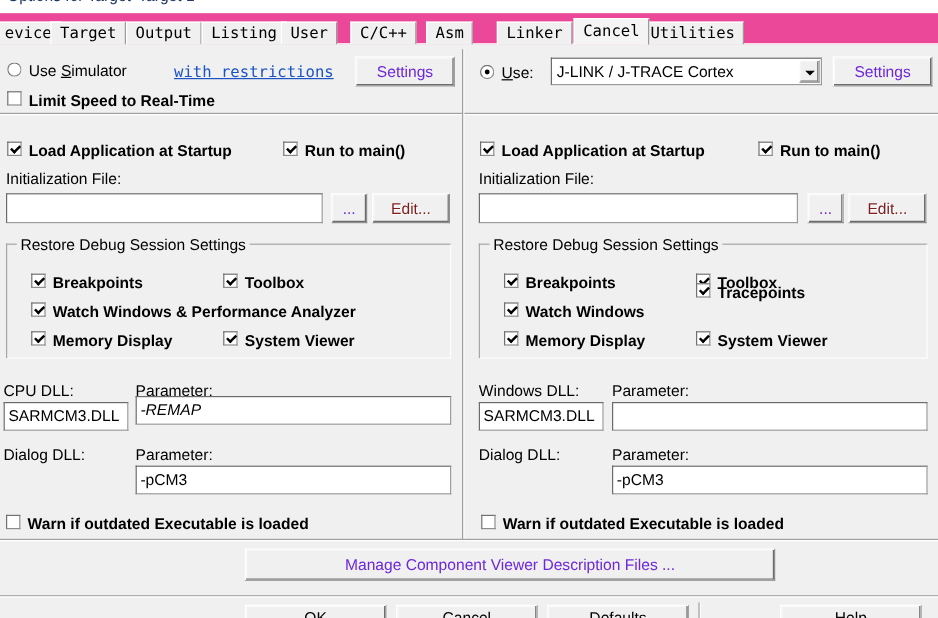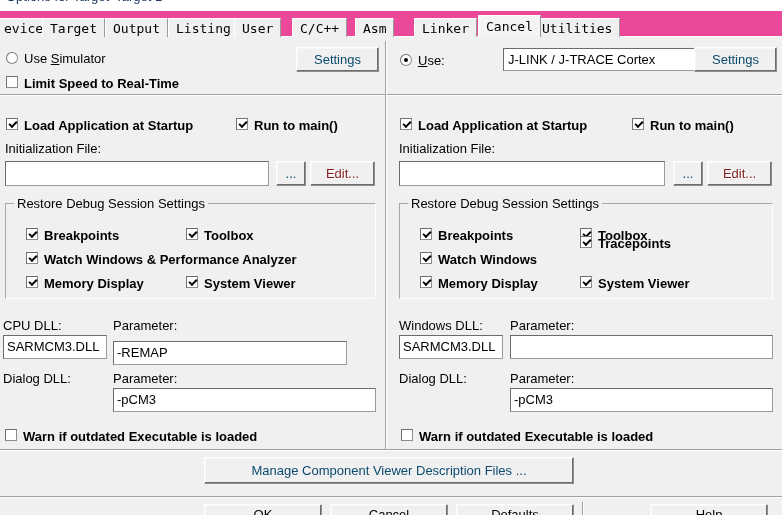--- a/index.html
+++ b/index.html
@@ -193,38 +193,37 @@
   .btn {
     position: absolute;
     box-sizing: border-box;
     background: #f0f0f0;
     border: 1px solid #8e8e8e;
     border-top-color: #ffffff;
     border-left-color: #ffffff;
     box-shadow: inset -1px -1px 0 #6d6d6d, inset 1px 1px 0 #f7f7f7;
     text-align: center;
     font-size: 13px;
-    color: #0c4a6e;
+    color: #6d28d9;
     white-space: nowrap;
     overflow: hidden;
   }
   .btn.disabled { color: #7f1d1d; text-shadow: 1px 1px 0 #ffffff; }
 
   .combo {
     position: absolute;
     box-sizing: border-box;
     background: #ffffff;
     border: 1px solid #9b9b9b;
     border-top-color: #6b6b6b;
     border-left-color: #6b6b6b;
     font-size: 13px;
     color: #000000;
     white-space: nowrap;
     overflow: hidden;
-    margin-left: 44px;
   }
   .combo .ctext {
     position: absolute;
     left: 4px; top: 2px;
     line-height: 17px;
   }
   .combo .cbtn {
     position: absolute;
     right: 1px; top: 1px;
     width: 17px; bottom: 1px;
@@ -341,20 +340,21 @@
 
     <div class="hdivider" style="top:57px;"></div>
     <div class="vdivider" style="left:385px; top:4px; height:410px;"></div>
     <div class="hdivider" style="top:412px;"></div>
 
     <div class="rad" style="left:6px; top:14px;">
       <span class="circ"></span>
       <span>Use </span><u>S</u><span>imulator</span>
     </div>
 
+    <div class="link" style="left:145px; top:16px;">with restrictions</div>
 
     <div class="btn" style="left:296px; top:10px; width:83px; height:25px; line-height:23px;">Settings</div>
 
     <div class="chk" style="left:6px; top:39px;">
       <span class="box"></span>
       <span>Limit Speed to Real-Time</span>
     </div>
 
     <div class="chk on" style="left:6px; top:81px;">
       <span class="box"></span>
@@ -390,21 +390,21 @@
       </div>
       <div class="chk on" style="left:180px; top:72px;">
         <span class="box"></span>
         <span>System Viewer</span>
       </div>
     </div>
 
     <div class="lbl" style="left:3px; top:281px;">CPU DLL:</div>
     <div class="lbl" style="left:113px; top:281px;">Parameter:</div>
     <div class="field" style="left:3px; top:298px; width:104px; height:24px; line-height:20px;">SARMCM3.DLL</div>
-    <div class="field" style="left:113px; top:304px; width:234px; height:24px; line-height:20px;">-REMAP</div>
+    <div class="field" style="left:113px; top:293px; width:263px; height:24px; line-height:20px;font-style:italic;">-REMAP</div>
 
     <div class="lbl" style="left:3px; top:334px;">Dialog DLL:</div>
     <div class="lbl" style="left:113px; top:334px;">Parameter:</div>
     <div class="field" style="left:113px; top:351px; width:263px; height:24px; line-height:20px;">-pCM3</div>
 
     <div class="chk" style="left:5px; top:392px;">
       <span class="box"></span>
       <span>Warn if outdated Executable is loaded</span>
     </div>
 
@@ -469,21 +469,21 @@
 
     <div class="lbl" style="left:399px; top:334px;">Dialog DLL:</div>
     <div class="lbl" style="left:510px; top:334px;">Parameter:</div>
     <div class="field" style="left:510px; top:351px; width:263px; height:24px; line-height:20px;">-pCM3</div>
 
     <div class="chk" style="left:401px; top:392px;">
       <span class="box"></span>
       <span>Warn if outdated Executable is loaded</span>
     </div>
 
-    <div class="btn" style="left:204px; top:420px; width:370px; height:27px; line-height:25px;">Manage Component Viewer Description Files ...</div>
+    <div class="btn" style="left:204px; top:420px; width:442px; height:27px; line-height:25px;">Manage Component Viewer Description Files ...</div>
 
   </div>
 
   <div class="bottombar">
     <div class="sep"></div>
     <div class="bbtn" style="left:204px; width:118px;">OK</div>
     <div class="bbtn" style="left:330px; width:118px;">Cancel</div>
     <div class="bbtn" style="left:456px; width:118px;">Defaults</div>
     <div class="bsep" style="left:582px;"></div>
     <div class="bbtn" style="left:650px; width:118px;">Help</div>

